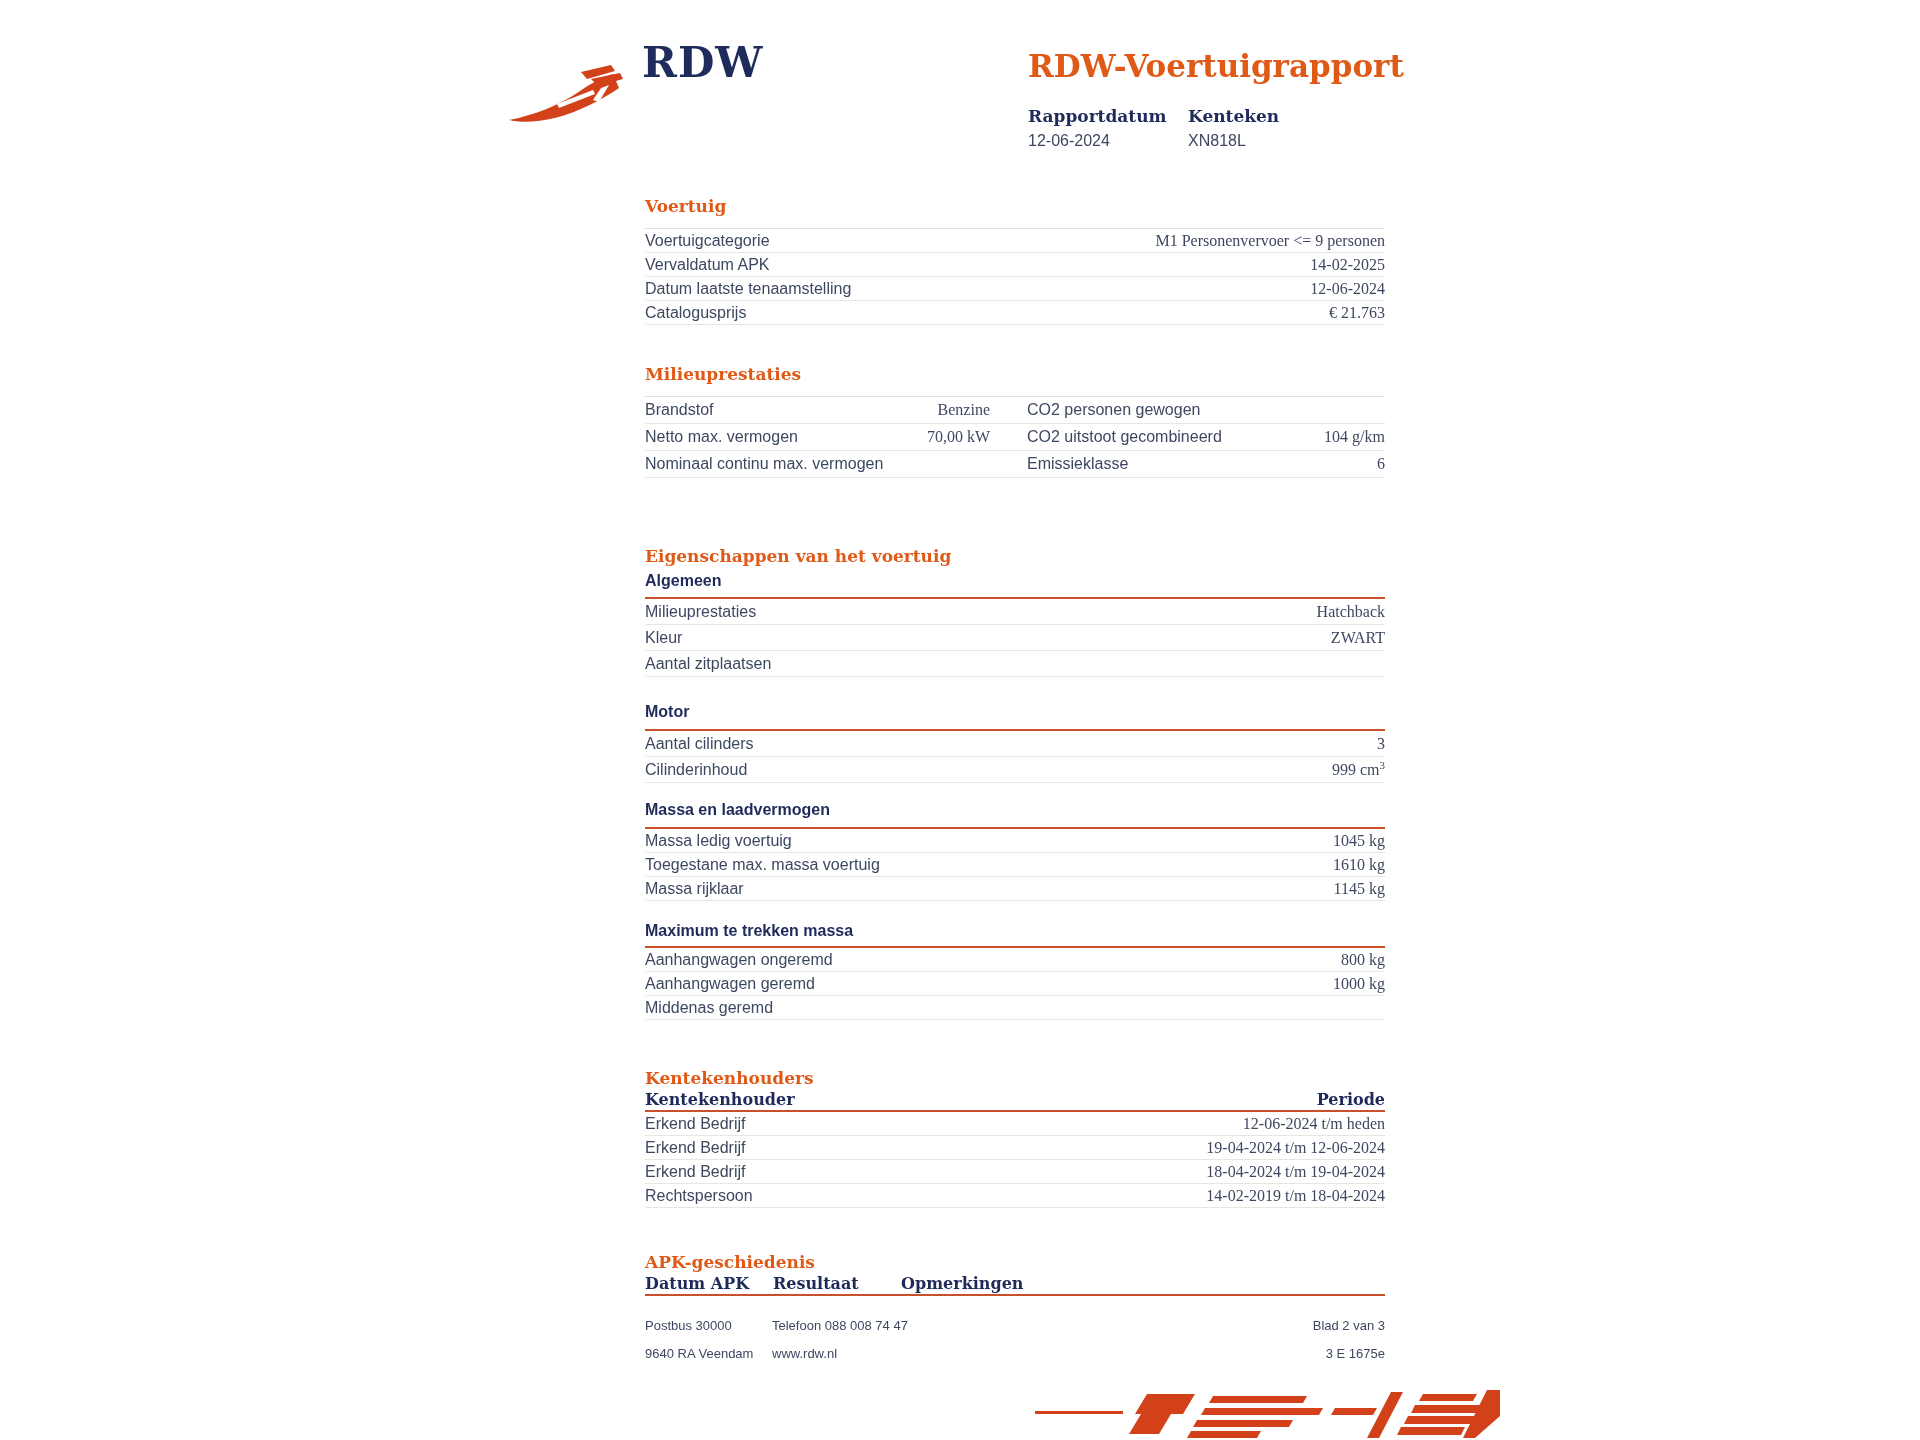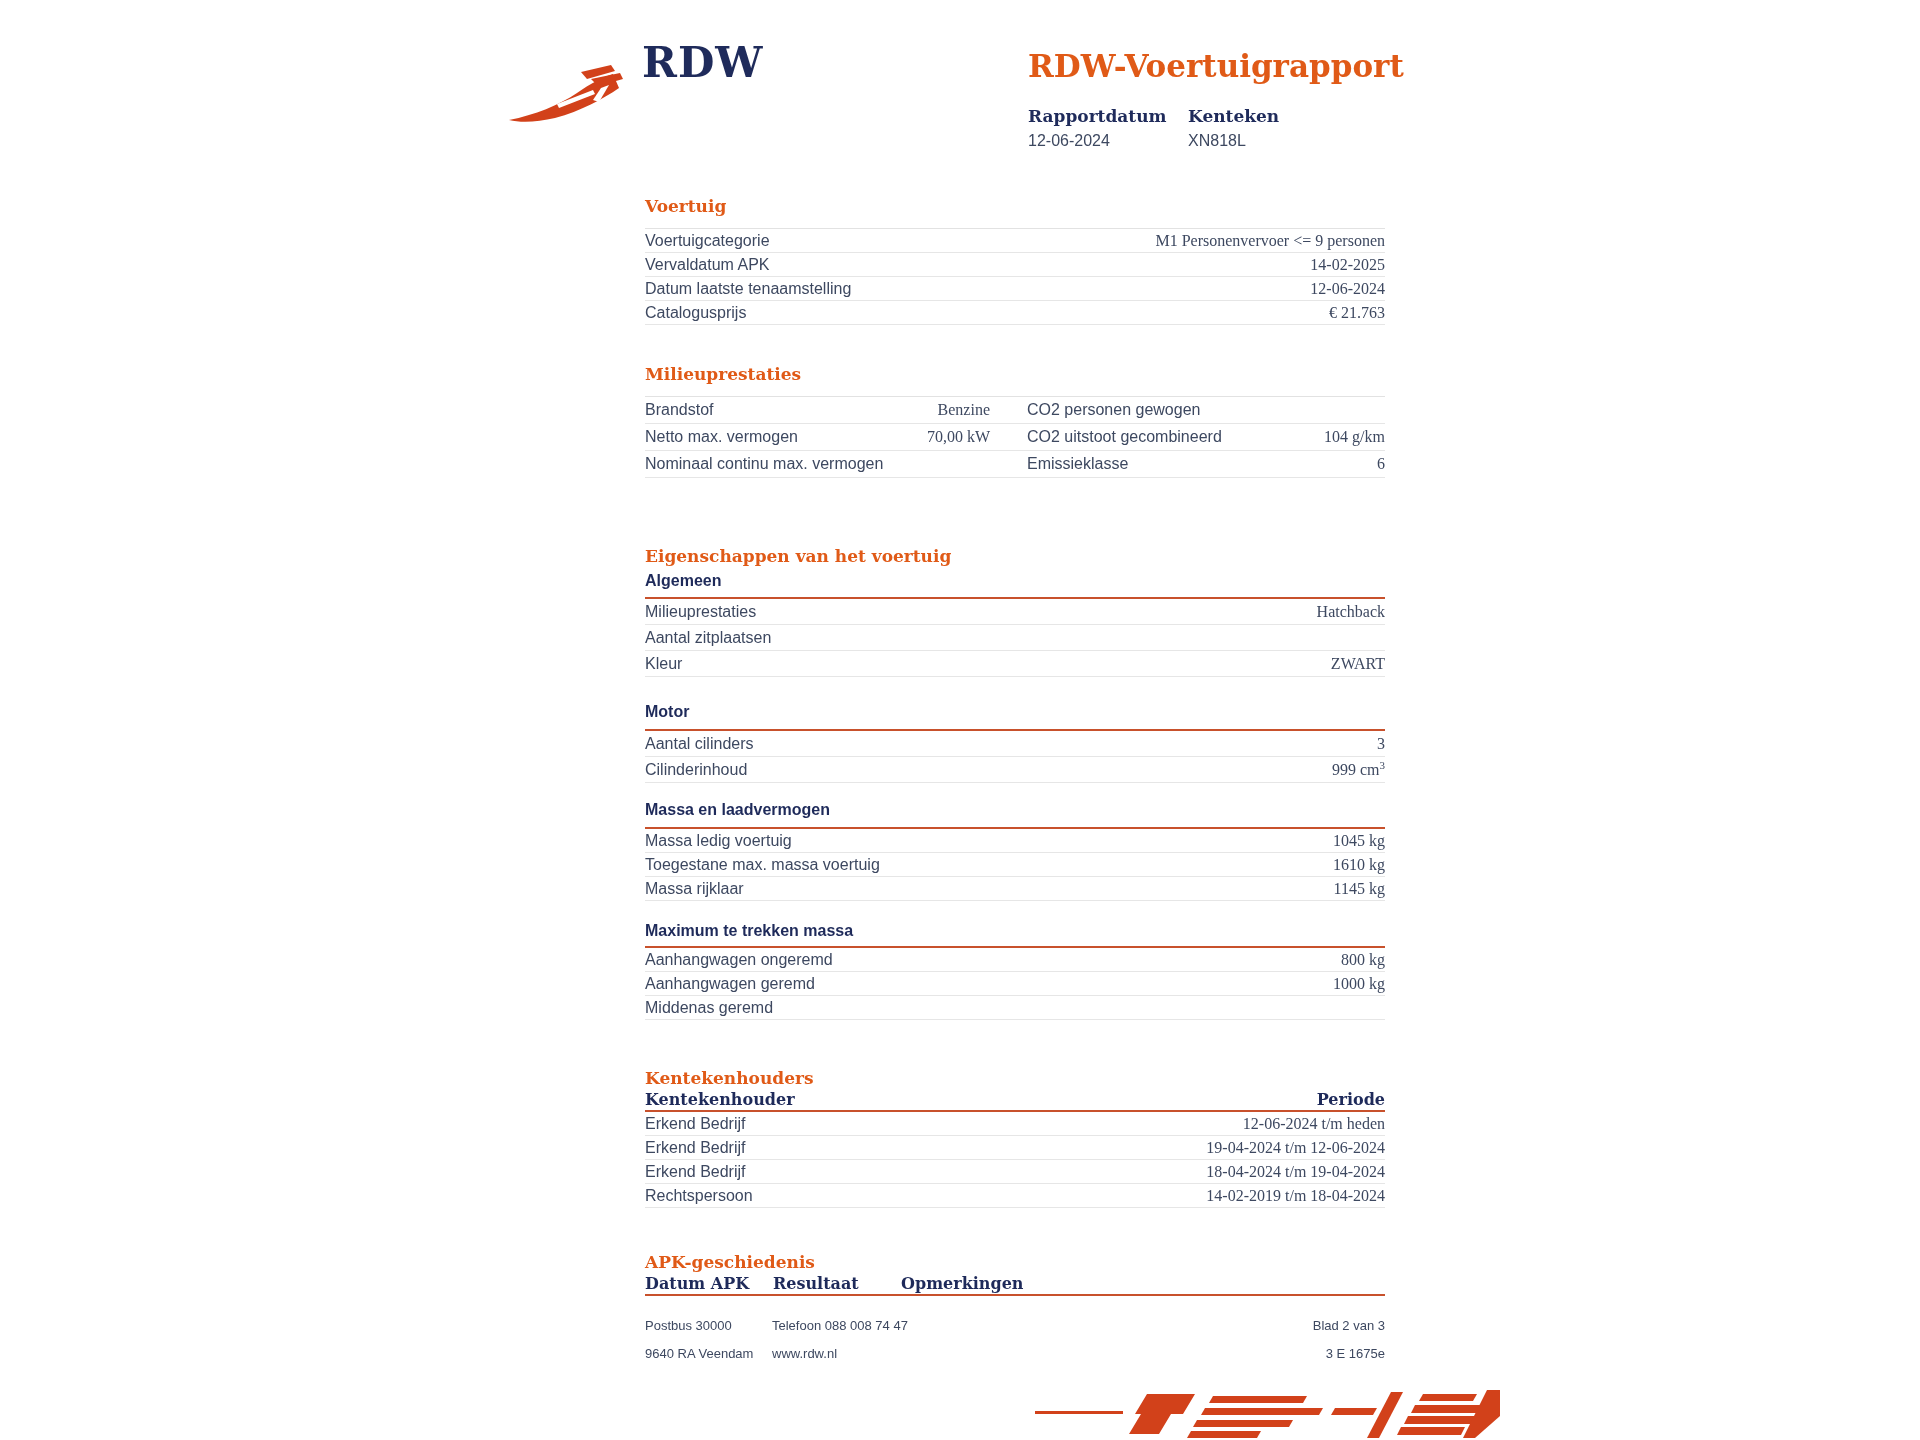--- a/index.html
+++ b/index.html
@@ -166,26 +166,26 @@
 
   <div class="sec-title" style="top:546px">Eigenschappen van het voertuig</div>
 
   <div class="sub-title" style="top:572px">Algemeen</div>
   <div class="tbl top-orange row-h26" style="top:597px">
     <div class="row">
       <span class="lbl">Milieuprestaties</span>
       <span class="val">Hatchback</span>
     </div>
     <div class="row">
+      <span class="lbl">Kleur</span>
+      <span class="val">ZWART</span>
+    </div>
+    <div class="row">
       <span class="lbl">Aantal zitplaatsen</span>
       <span class="val"></span>
-    </div>
-    <div class="row">
-      <span class="lbl">Kleur</span>
-      <span class="val">ZWART</span>
     </div>
   </div>
 
   <div class="sub-title" style="top:703px">Motor</div>
   <div class="tbl top-orange row-h26" style="top:729px">
     <div class="row">
       <span class="lbl">Aantal cilinders</span>
       <span class="val"><span>3</span><sup></sup></span>
     </div>
     <div class="row">

